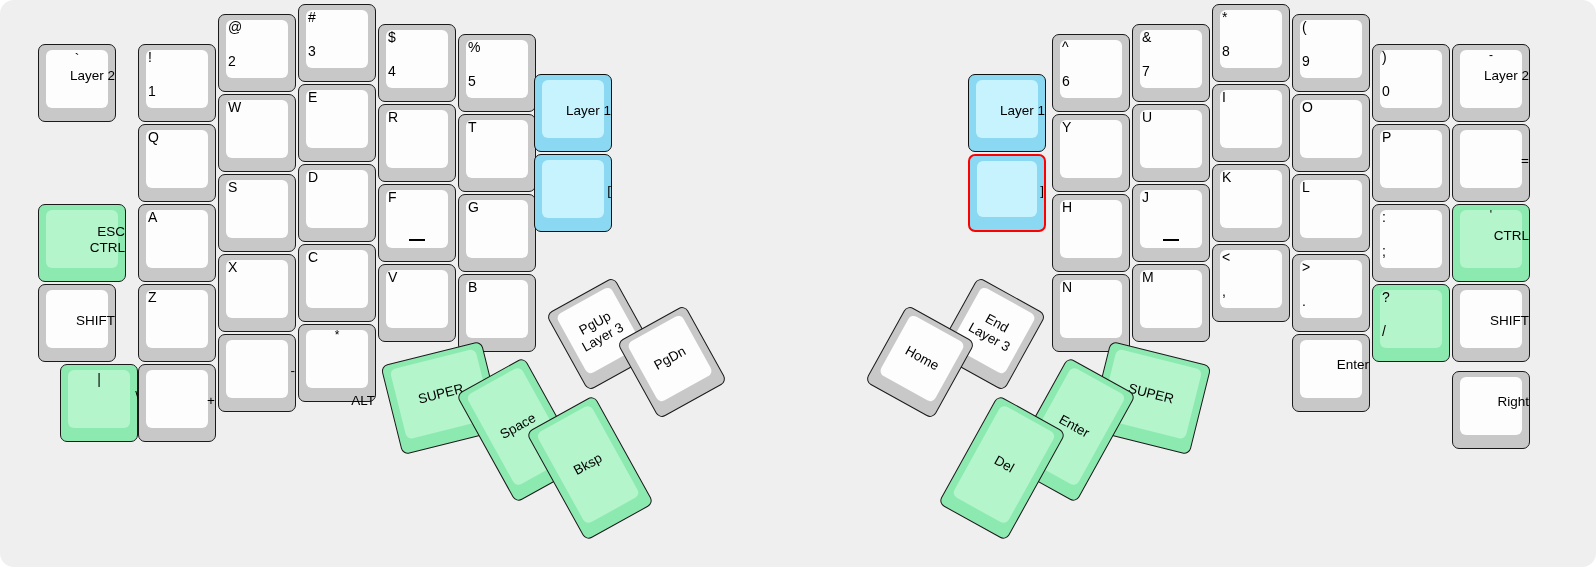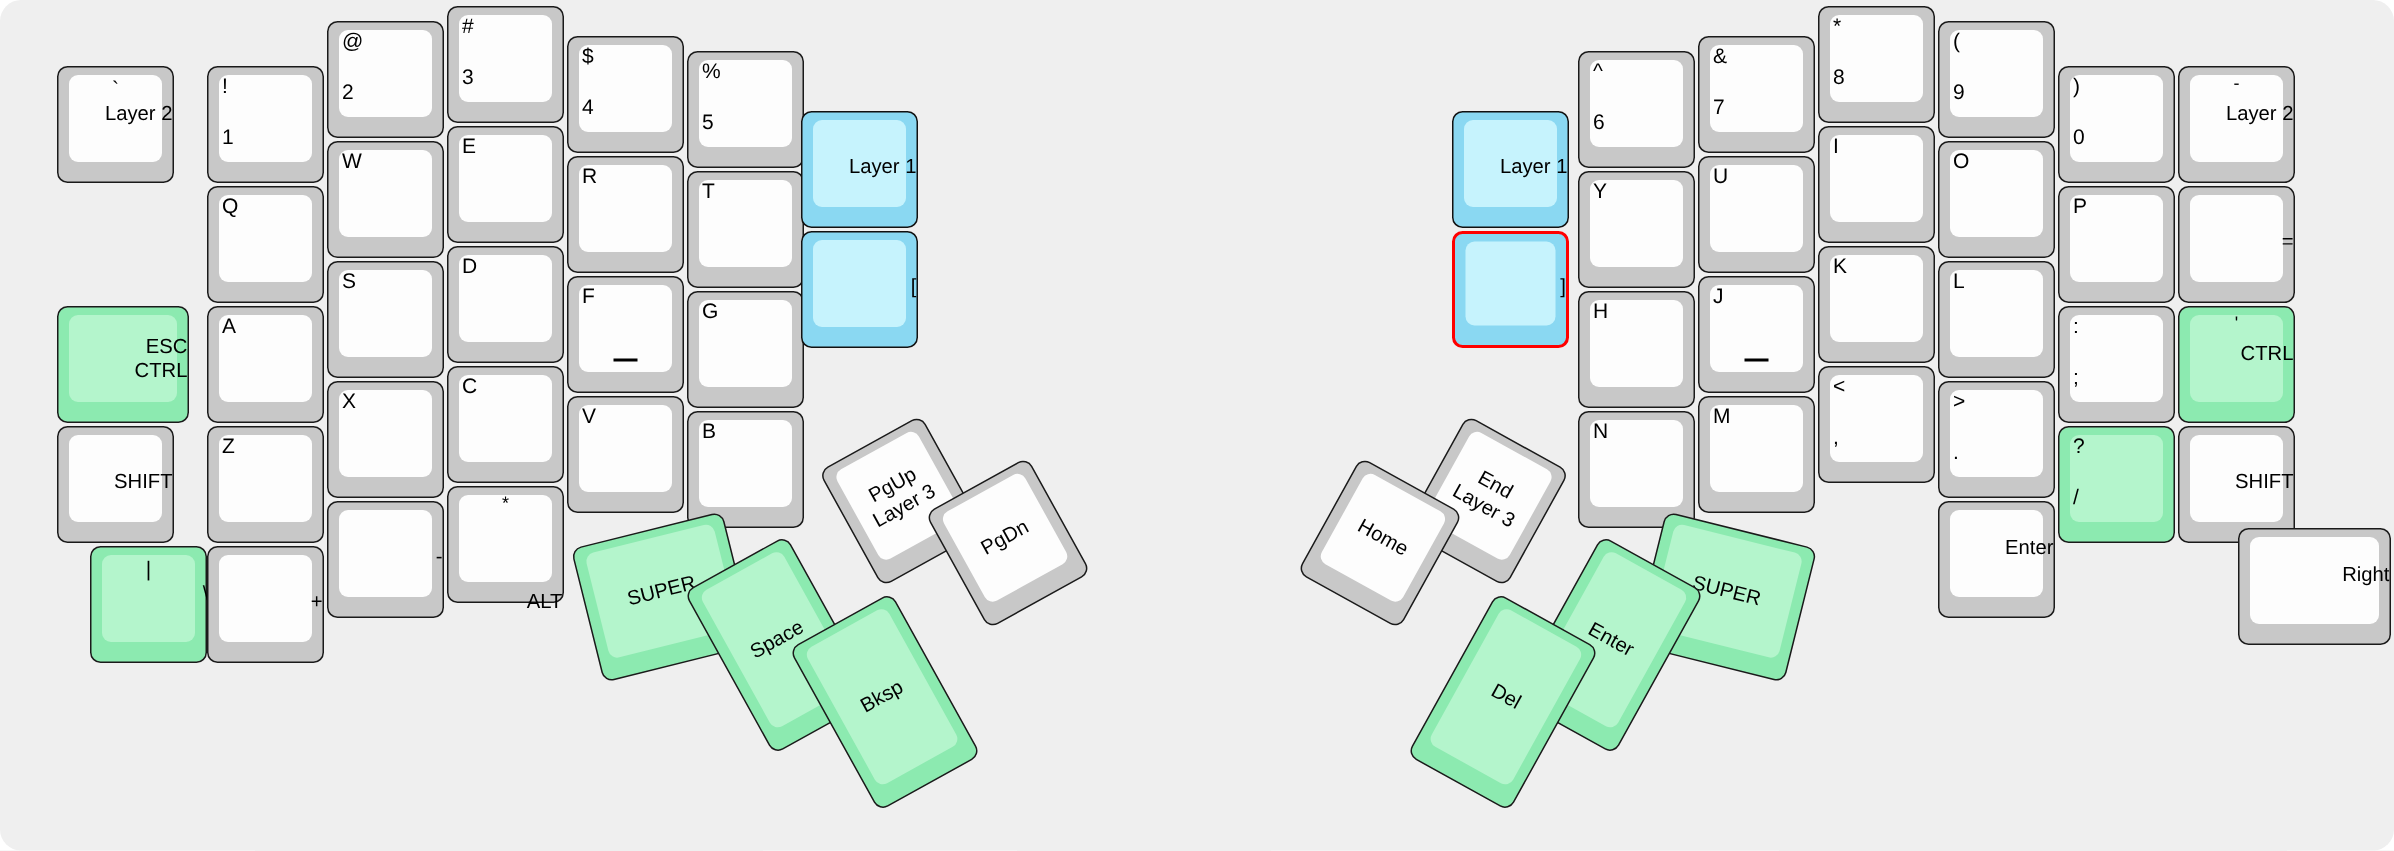--- a/index.html
+++ b/index.html
@@ -385,21 +385,21 @@
         </div>
         <div class="key green" style="left: 1452px; top: 204px; width: 78px; height: 78px;">
           <div class="cap"></div>
           <div class="tc">'</div>
           <div class="cc" style="top: 44%;">CTRL</div>
         </div>
         <div class="key" style="left: 1452px; top: 284px; width: 78px; height: 78px;">
           <div class="cap"></div>
           <div class="cc">SHIFT</div>
         </div>
-        <div class="key" style="left: 1452px; top: 352px; width: 102px; height: 78px; margin-left: 40px;">
+        <div class="key" style="left: 1452px; top: 371px; width: 78px; height: 78px;">
           <div class="cap"></div>
           <div class="cc" style="top: 22px; transform: none;">Right</div>
         </div>
       </div>
       <div class="rot" style="left: 1098px; top: 352px; width: 104px; height: 92px; transform: rotate(14deg);">
         <div class="key green" style="width: 104px; height: 92px;">
           <div class="cap"></div>
           <div class="lbl" style="bottom: 8px;">SUPER</div>
         </div>
       </div>

